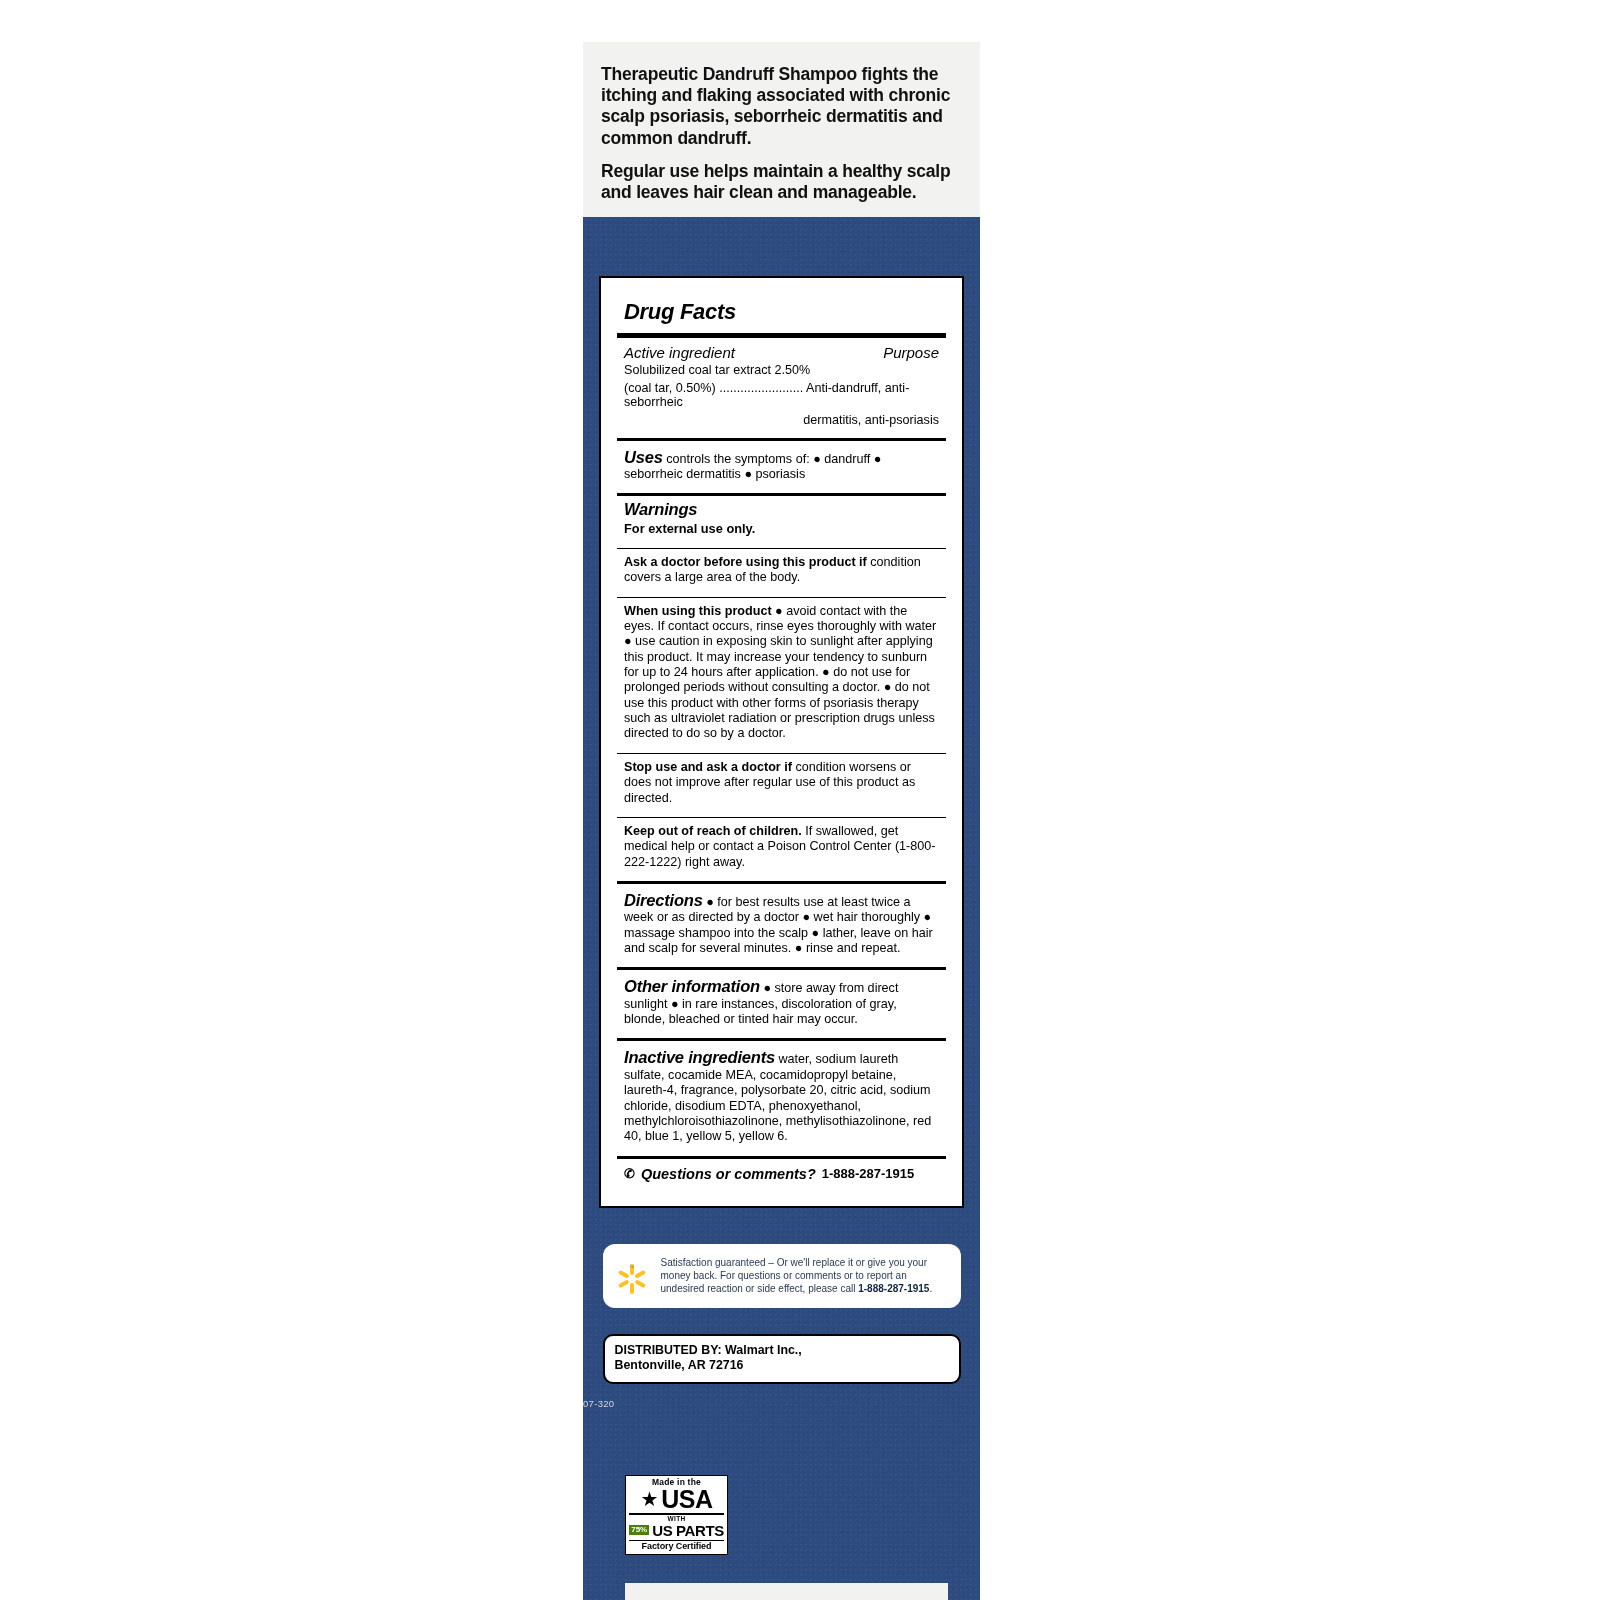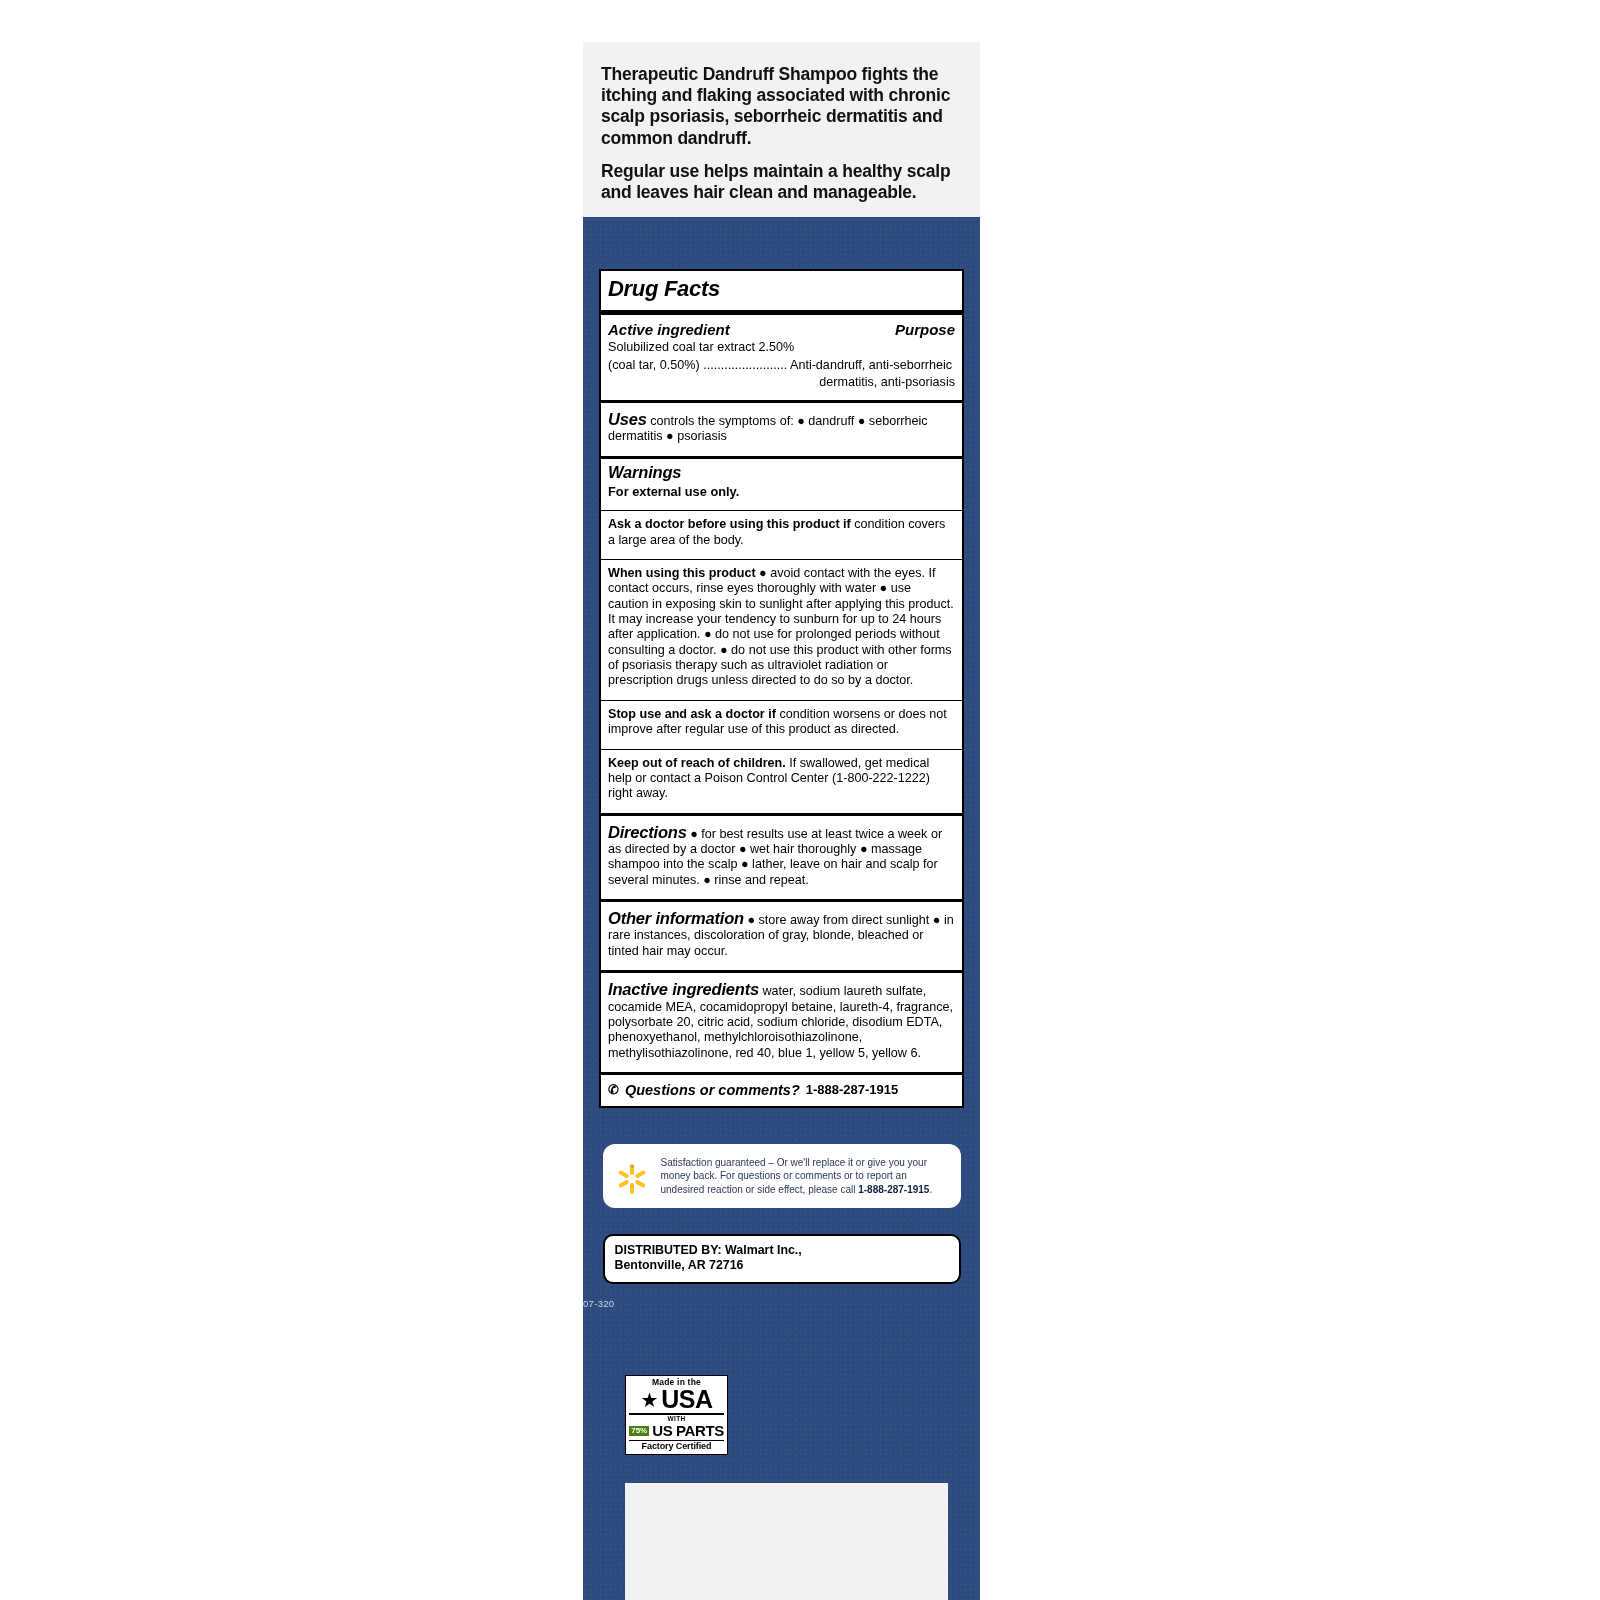--- a/index.html
+++ b/index.html
@@ -45,46 +45,46 @@
     width: 397px;
     min-height: 1320px;
     padding: 44px 0 0 0;
     box-sizing: border-box;
     position: relative;
   }
 
   
   .drug-facts {
     background: #ffffff;
-    margin: 8px auto;
+    margin: 15px auto;
     width: 365px;
     border: 2.5px solid #000;
     box-sizing: border-box;
-    padding: 0;
+    padding: 16px;
     color: #000;
   }
   .df-inner { padding: 4px 7px 5px 7px; }
   .df-title {
     font-size: 22px;
     font-weight: bold;
     font-style: italic;
     letter-spacing: -0.3px;
     padding: 2px 0 3px 0;
     line-height: 1.05;
   }
   .rule-thick { border-top: 5px solid #000; margin: 2px 0 0 0; }
   .rule-med   { border-top: 3px solid #000; margin: 3px 0 0 0; }
   .rule-thin  { border-top: 1px solid #000; margin: 3px 0 0 0; }
 
   .df-row {
     display: flex;
     justify-content: space-between;
     align-items: baseline;
     font-size: 15px;
-    font-weight: bold;
+    font-weight: normal;
     font-style: italic;
     padding: 2px 0 1px 0;
   }
   .df-body {
     font-size: 12.6px;
     line-height: 1.16;
     padding: 1px 0 2px 0;
   }
   .df-body.right { text-align: right; }
   .df-sec {

